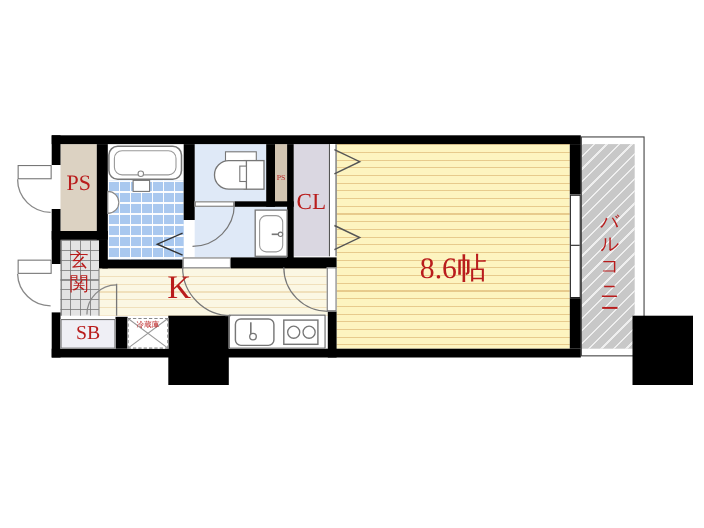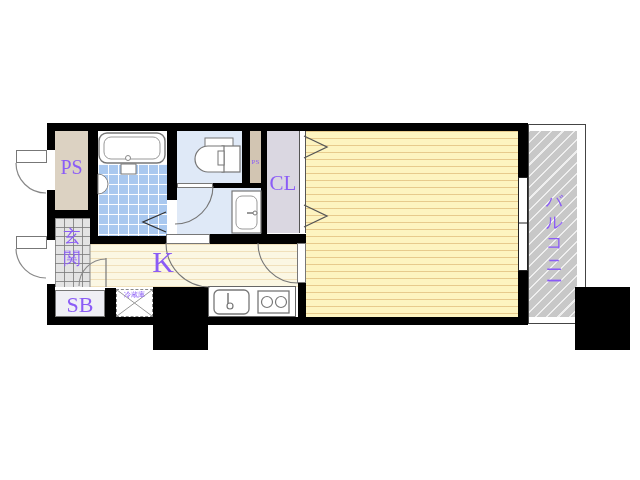--- a/index.html
+++ b/index.html
@@ -1,17 +1,17 @@
 <!DOCTYPE html>
 <html><head>
 <meta charset="utf-8">
 <style>
   html,body{margin:0;padding:0;background:#fff;}
   .canvas{position:relative;width:640px;height:350px;background:#fff;overflow:hidden;
-          font-family:"Liberation Serif", serif;color:#8b5cf6;}
+          font-family:"Liberation Serif", serif;color:#b91c1c;}
   .abs{position:absolute;}
   .wall{position:absolute;background:#000;}
   .room{position:absolute;}
   .floor-main{background:#fdf4c0;
     background-image:repeating-linear-gradient(180deg, rgba(213,168,98,.55) 0 1px, transparent 1px 7px);}
   .floor-k{background:#fbf7e3;
     background-image:repeating-linear-gradient(180deg, rgba(222,186,122,.38) 0 1px, transparent 1px 7px);}
   .tile-bath{background:#a9c8ef;
     background-image:repeating-linear-gradient(90deg, rgba(255,255,255,.95) 0 1px, transparent 1px 10px),
                      repeating-linear-gradient(180deg, rgba(255,255,255,.95) 0 1px, transparent 1px 10px);}
@@ -135,20 +135,21 @@
     <line x1="117" y1="290" x2="152" y2="316" stroke="#999" stroke-width="1"></line>
     <line x1="152" y1="290" x2="117" y2="316" stroke="#999" stroke-width="1"></line>
 
     <line x1="519" y1="223" x2="527" y2="223" stroke="#222" stroke-width="1"></line>
 
     <line x1="90" y1="244" x2="90" y2="287" stroke="#888" stroke-width="1"></line>
   </svg>
 
   <div class="label lbl-room" style="left:55px;top:157px;width:33px;">PS</div>
   <div class="label" style="left:62px;top:226px;width:20px;font-size:17px;white-space:normal;word-break:break-all;line-height:22px;">玄関</div>
-  <div class="label" style="left:55px;top:293px;width:50px;font-size:22px;">SB</div>
+  <div class="label" style="left:55px;top:293px;width:50px;font-size:18px;">SB</div>
   <div class="label lbl-k" style="left:143px;top:246px;width:40px;">K</div>
   <div class="label lbl-tiny" style="left:113px;top:292px;width:43px;font-family:Liberation Serif, serif;">冷蔵庫</div>
   <div class="label lbl-tiny" style="left:250px;top:159px;width:11px;">PS</div>
   <div class="label lbl-cl" style="left:263px;top:172px;width:40px;">CL</div>
+  <div class="label lbl-size" style="left:306px;top:230px;width:212px;">8.6帖</div>
   <div class="label lbl-vert" style="left:545px;top:158px;height:140px;font-size:17px;letter-spacing:3px;">バルコニー</div>
 
 </div>
 
 </body></html>

